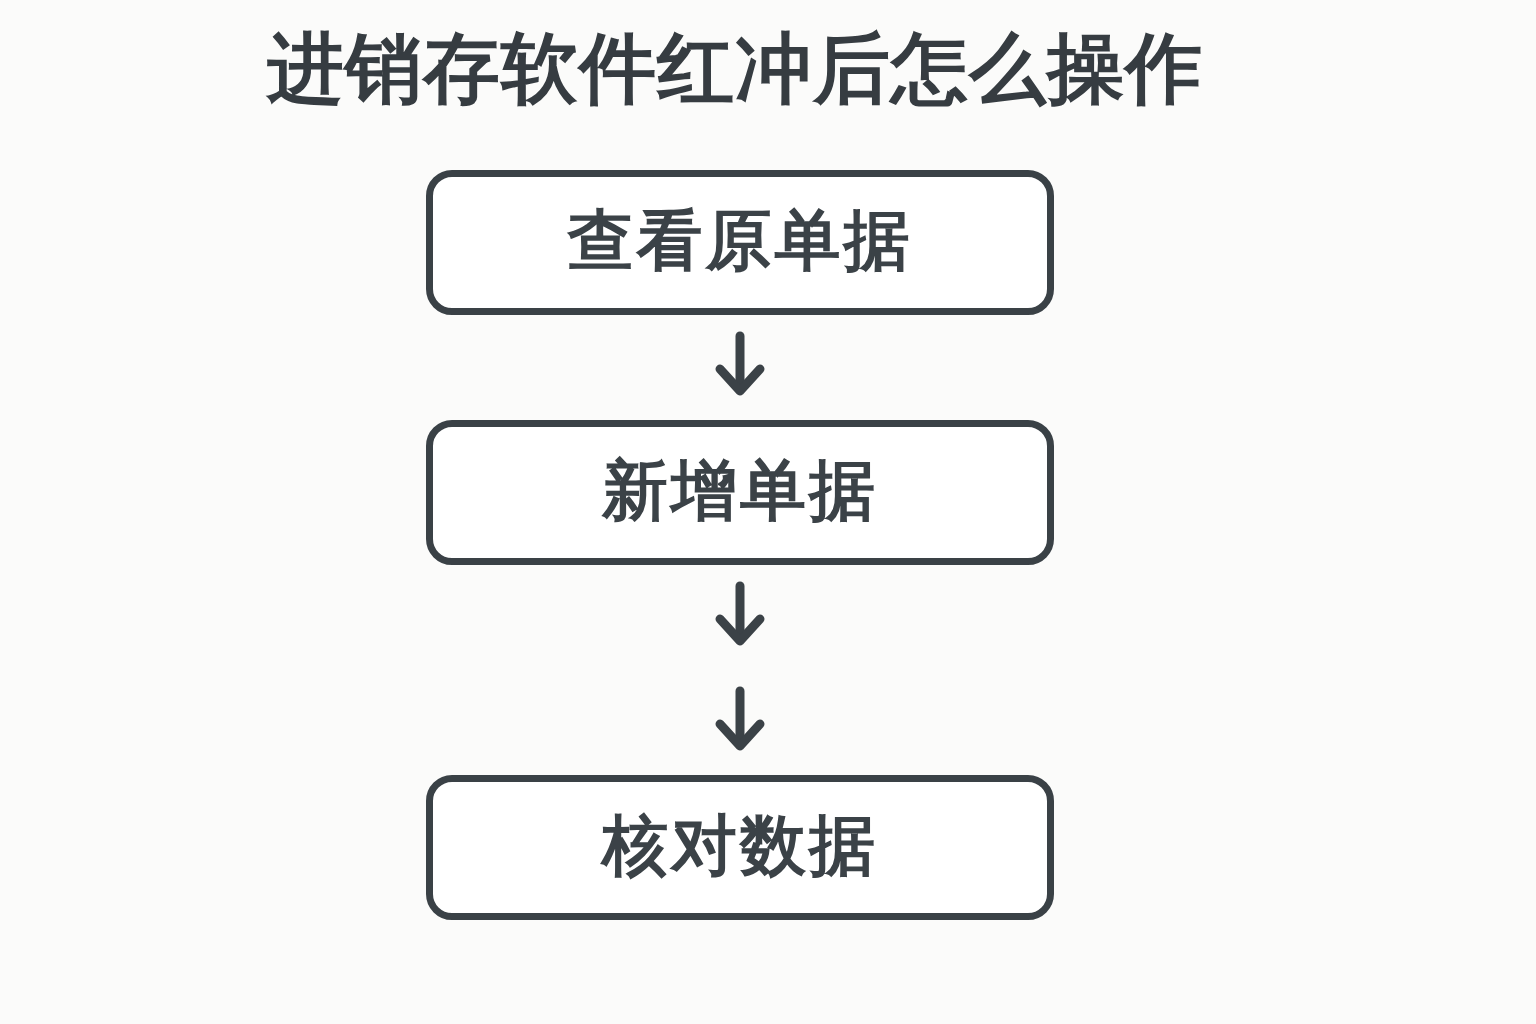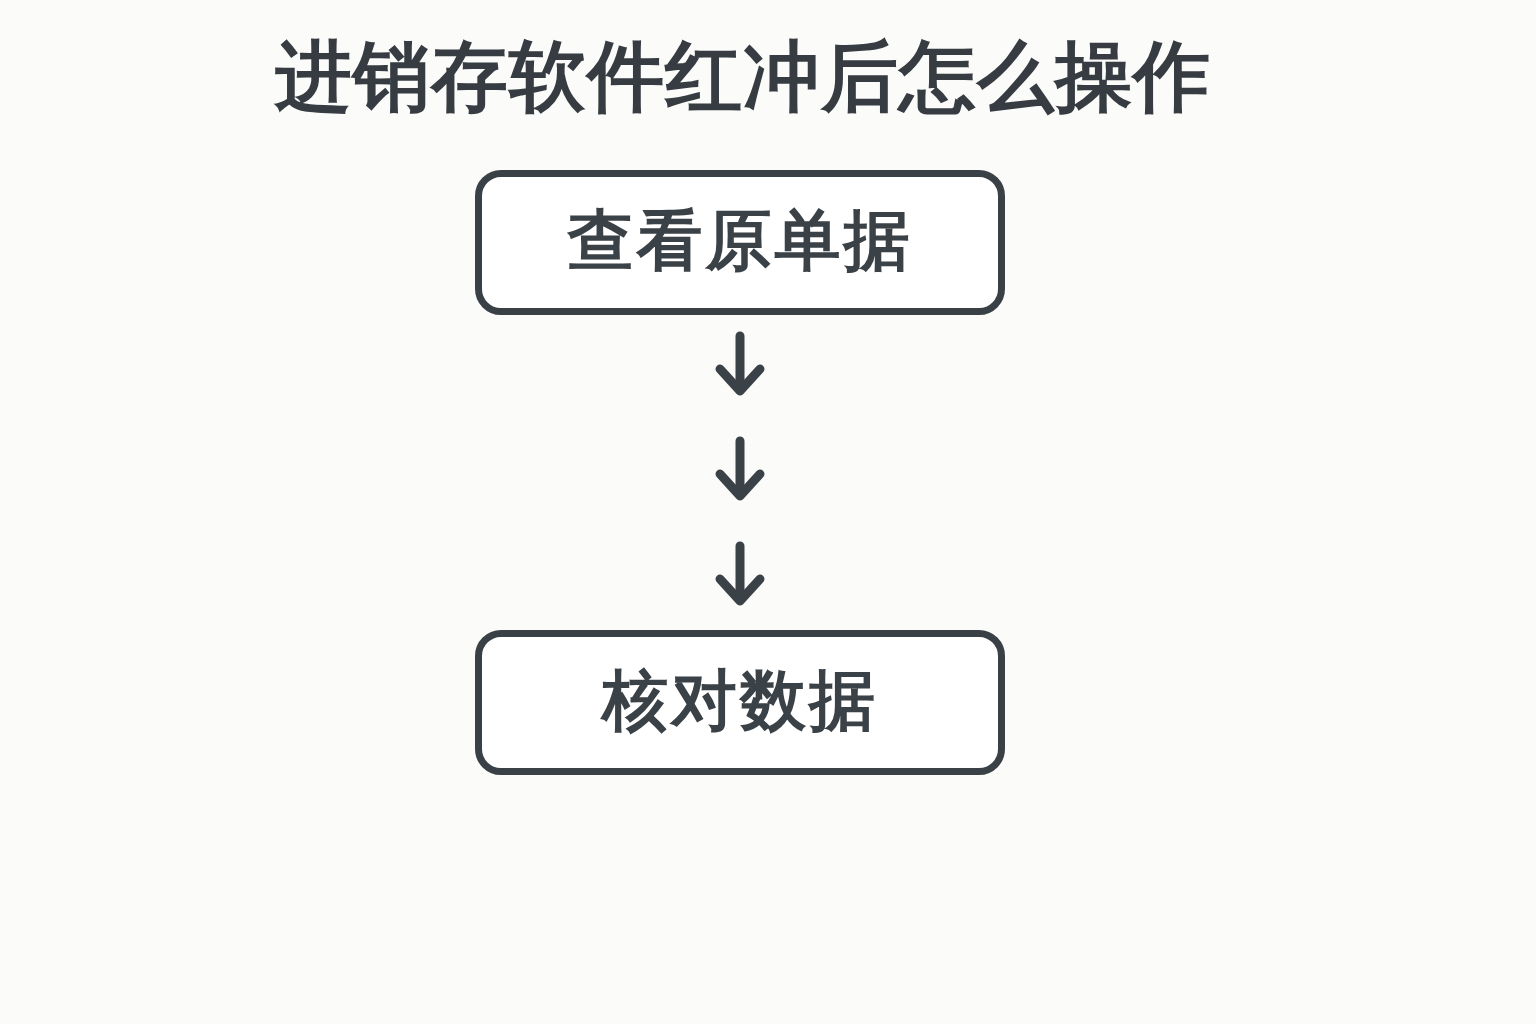--- a/index.html
+++ b/index.html
@@ -14,41 +14,41 @@
   .canvas {
     position: relative;
     width: 1536px;
     height: 1024px;
   }
   .title {
     position: absolute;
     top: 18px;
     left: 0;
     width: 1470px;
-    margin: 8px;
+    margin: 0;
     text-align: center;
     font-size: 77px;
     line-height: 100px;
     font-weight: 700;
     letter-spacing: 1px;
     color: #363c41;
     white-space: nowrap;
   }
   .flow {
     position: absolute;
     top: 170px;
     left: 475px;
     width: 530px;
     display: flex;
     flex-direction: column;
     align-items: center;
   }
   .step-box {
     box-sizing: border-box;
-    width: 530px;
+    width: 628px;
     height: 145px;
     background: #ffffff;
     border: 7px solid #3a4146;
     border-radius: 26px;
     display: flex;
     align-items: center;
     justify-content: center;
     flex: none;
   }
   .step-label {
@@ -84,20 +84,23 @@
 
     <div class="step-box">
       <span class="step-label">查看原单据</span>
     </div>
 
     <svg class="arrow" width="56" height="65" viewBox="0 0 56 65" aria-hidden="true">
       <path d="M28 5 L28 54"></path>
       <path d="M8 38 L28 60 L48 38"></path>
     </svg>
 
+    <div class="step-box">
+      <span class="step-label">新增单据</span>
+    </div>
 
     <svg class="arrow" width="56" height="65" viewBox="0 0 56 65" aria-hidden="true">
       <path d="M28 5 L28 54"></path>
       <path d="M8 38 L28 60 L48 38"></path>
     </svg>
 
 
     <svg class="arrow" width="56" height="65" viewBox="0 0 56 65" aria-hidden="true">
       <path d="M28 5 L28 54"></path>
       <path d="M8 38 L28 60 L48 38"></path>

